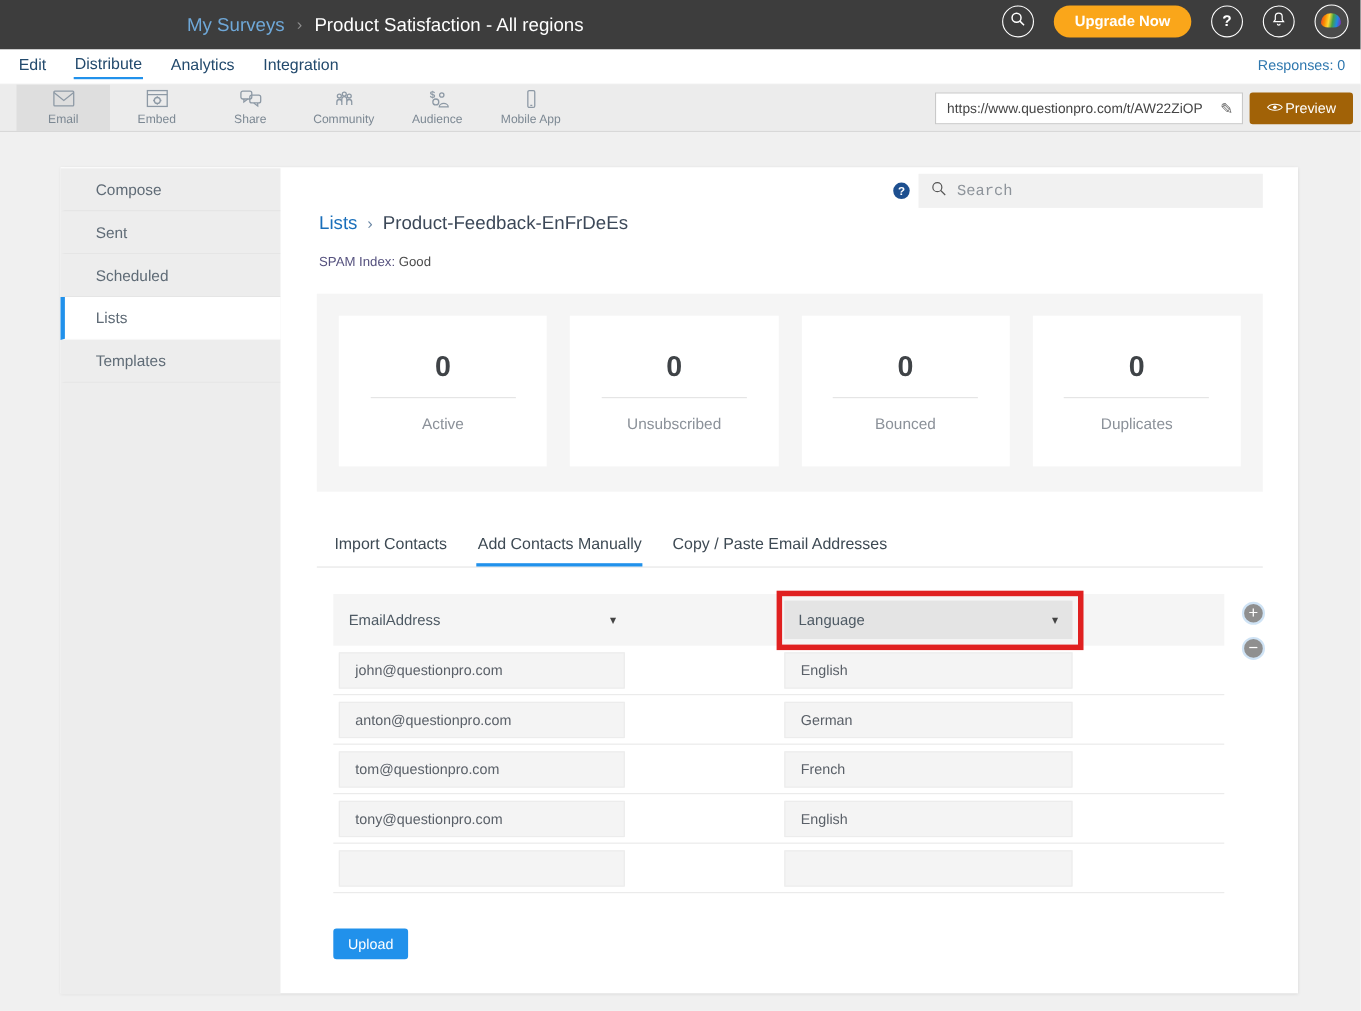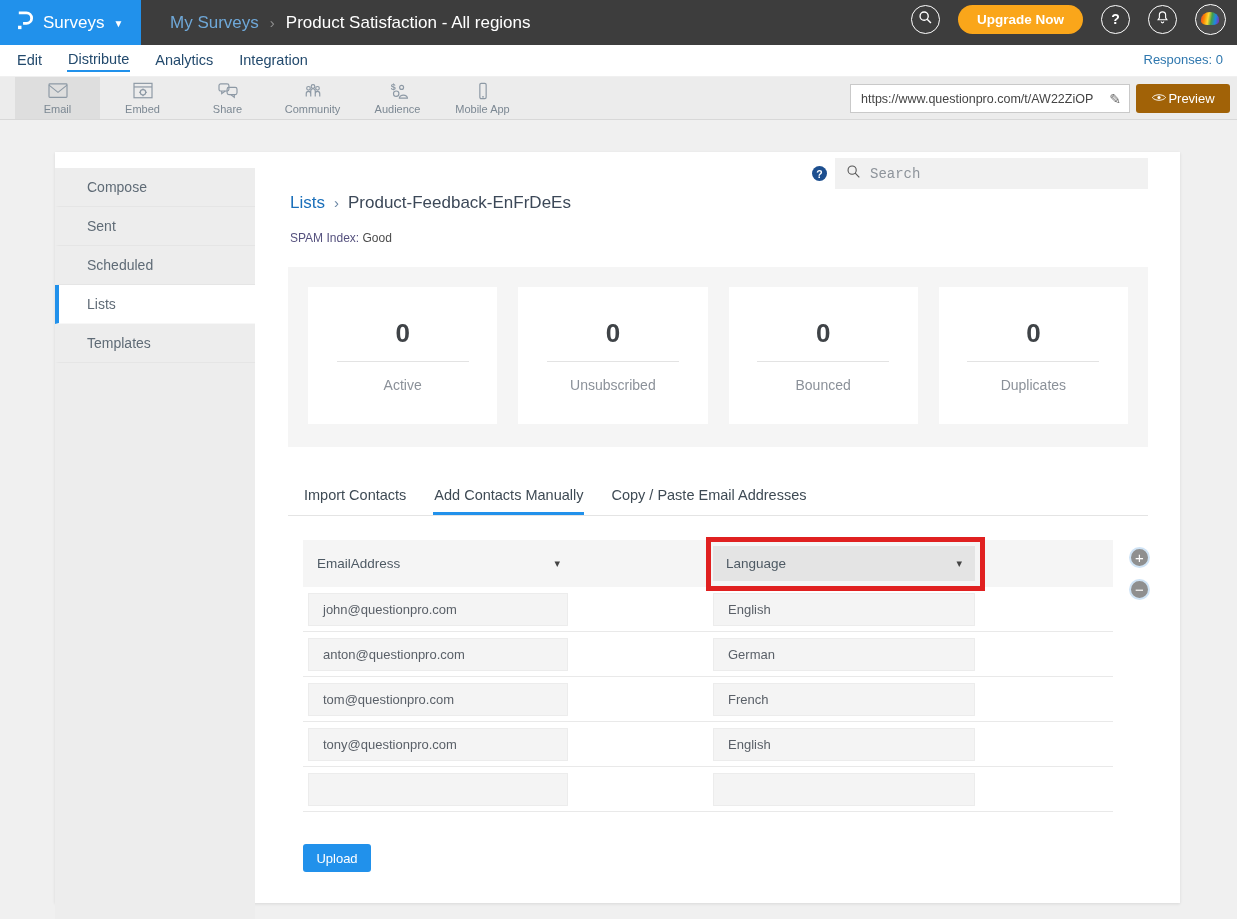--- a/index.html
+++ b/index.html
@@ -53,21 +53,21 @@
     padding:0 4px 0 10px; background:transparent; font-family:inherit; }
   .pencil { color:#666; font-size:14px; padding-right:8px; cursor:pointer; }
   .preview-btn { position:absolute; left:1136px; top:7px; width:94px; height:29px; background:#a16207; color:#fff;
     border:none; border-radius:3px; font-size:13px; display:flex; align-items:center; justify-content:center; gap:1px;
     cursor:pointer; font-family:inherit; }
   .preview-btn svg { fill:none; stroke:#fff; stroke-width:1.4; }
 
   
   .main-card { position:absolute; left:55px; top:152px; width:1125px; height:751px; background:#fff;
     box-shadow:0 1px 3px rgba(0,0,0,0.10); }
-  .sidebar { position:absolute; left:0; top:16px; width:200px; height:751px; background:#ededed; }
+  .sidebar { position:absolute; left:0; top:1px; width:200px; height:751px; background:#ededed; }
   .side-item { height:39px; display:flex; align-items:center; padding-left:28px; font-size:14px; color:#5f6b76;
     border-left:4px solid transparent; border-bottom:1px solid rgba(0,0,0,0.03); cursor:pointer; }
   .side-item.active { background:#fff; border-left-color:#2191eb; }
 
   .content { position:absolute; left:200px; top:0; width:925px; height:751px; }
 
   .help-circle { position:absolute; left:557px; top:14px; width:15px; height:15px; border-radius:50%;
     background:#1d4f8f; color:#fff; font-size:10.5px; font-weight:bold; display:flex; align-items:center;
     justify-content:center; cursor:pointer; }
   .search-box { position:absolute; left:580px; top:6px; width:313px; height:31px; background:#f1f1f1;
@@ -119,30 +119,20 @@
   .round-btn.plus { left:874px; top:395px; }
   .round-btn.minus { left:874px; top:427px; }
 
   .upload-btn { position:absolute; left:48px; top:692px; width:68px; height:28px; background:#2191eb; color:#fff;
     border:none; border-radius:3px; font-size:13px; cursor:pointer; font-family:inherit; }
 </style>
 </head>
 <body>
 
 <div class="topbar">
-  <div class="logo-block">
-    <span>
-      <svg width="19" height="21" viewBox="0 0 20 22">
-        <path d="M4 3 h8 a5.5 5.5 0 0 1 0 11 h-3.5" fill="none" stroke="#fff" stroke-width="3"></path>
-        <rect x="3.2" y="16.5" width="3.6" height="3.6" fill="#fff"></rect>
-      </svg>
-    </span>
-    <span class="brand-name">Surveys</span>
-    <span class="caret-sm">▼</span>
-  </div>
   <div class="tb-crumb">
     <span class="tb-parent">My Surveys</span>
     <span class="tb-sep">›</span>
     <span class="tb-current">Product Satisfaction - All regions</span>
   </div>
   <div class="topbar-right">
     <div class="circle-btn">
       <span>
         <svg width="15" height="15" viewBox="0 0 22 22">
             <circle cx="9" cy="9" r="6" fill="none" stroke="#fff" stroke-width="2"></circle>

